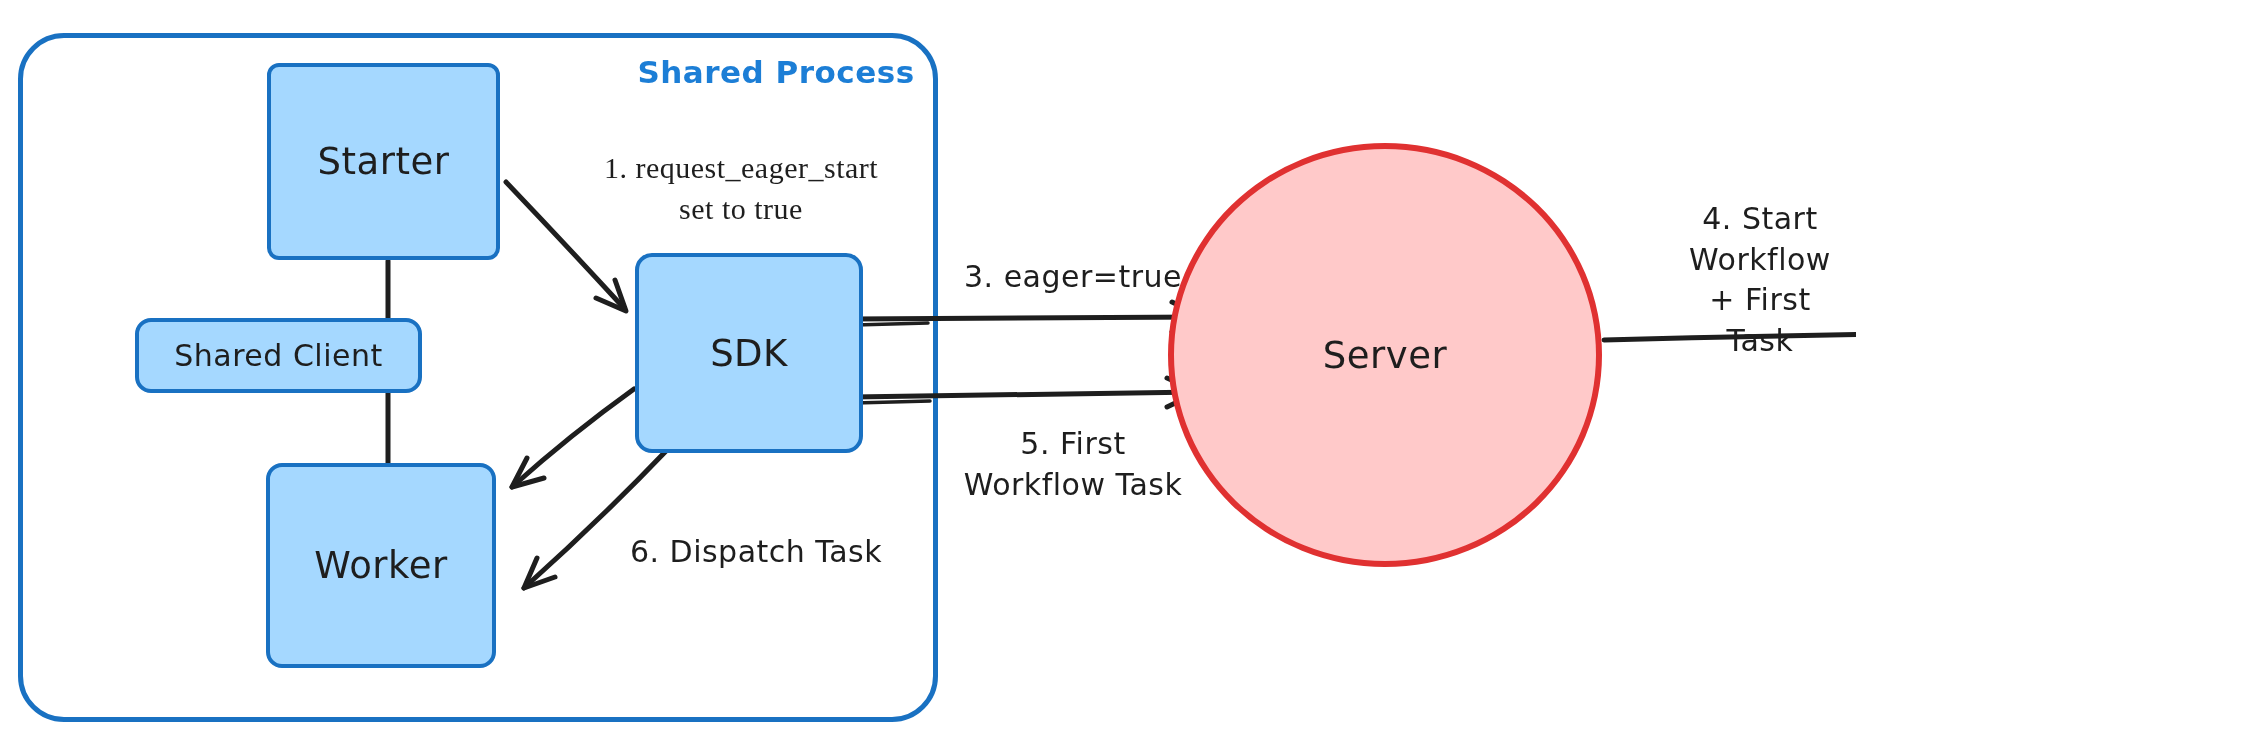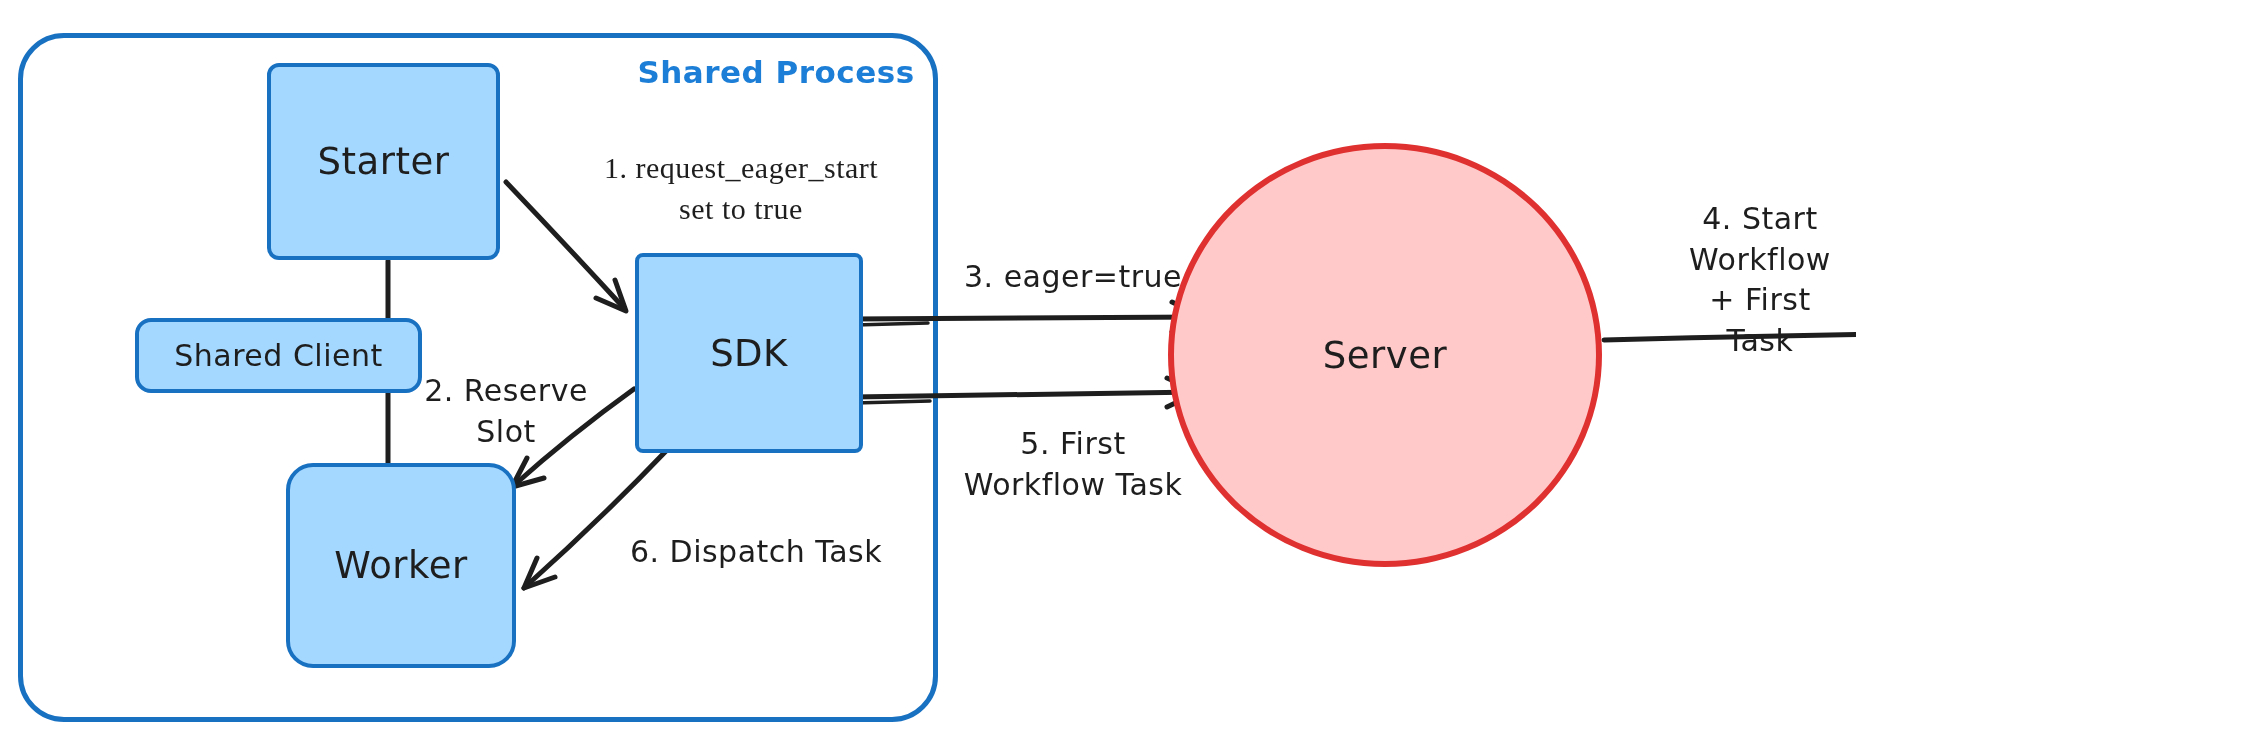--- a/index.html
+++ b/index.html
@@ -71,42 +71,40 @@
   </svg>
 
   <div class="node blue-node" style="left:267px;top:63px;width:233px;height:197px;border-radius:12px;font-size:37px;">
     <span>Starter</span>
   </div>
 
   <div class="node blue-node" style="left:135px;top:318px;width:287px;height:75px;border-radius:16px;font-size:30px;">
     <span>Shared Client</span>
   </div>
 
-  <div class="node blue-node" style="left:286px;top:463px;width:230px;height:205px;border-radius:27px;font-size:37px;">
+  <div class="node blue-node" style="left:266px;top:463px;width:230px;height:205px;border-radius:16px;font-size:37px;">
     <span>Worker</span>
   </div>
 
-  <div class="node blue-node" style="left:635px;top:253px;width:228px;height:200px;border-radius:8px;font-size:37px;">
+  <div class="node blue-node" style="left:635px;top:253px;width:228px;height:200px;border-radius:17px;font-size:37px;">
     <span>SDK</span>
   </div>
 
   <div class="node red-node" style="left:1168px;top:143px;width:434px;height:424px;border-radius:50%;font-size:37px;text-align:center;">
     <span>Server</span>
   </div>
 
   <div class="node red-node" style="left:1905px;top:192px;width:307px;height:338px;border-radius:32px;font-size:37px;background:var(--red-fill-light,#ffd4d4);">
     <span>DB</span>
   </div>
 
 
   <div class="note" style="left:741px;top:188px;font-family:Liberation Serif, serif;">1. request_eager_start
 set to true</div>
 
-  <div class="note" style="left:506px;top:411px;">2. Reserve
-Slot</div>
 
   <div class="note" style="left:1073px;top:277px;">3. eager=true</div>
 
   <div class="note" style="left:1073px;top:464px;">5. First
 Workflow Task</div>
 
   <div class="note" style="left:1760px;top:280px;">4. Start Workflow
 + First Task</div>
 
   <div class="note" style="left:756px;top:552px;">6. Dispatch Task</div>

